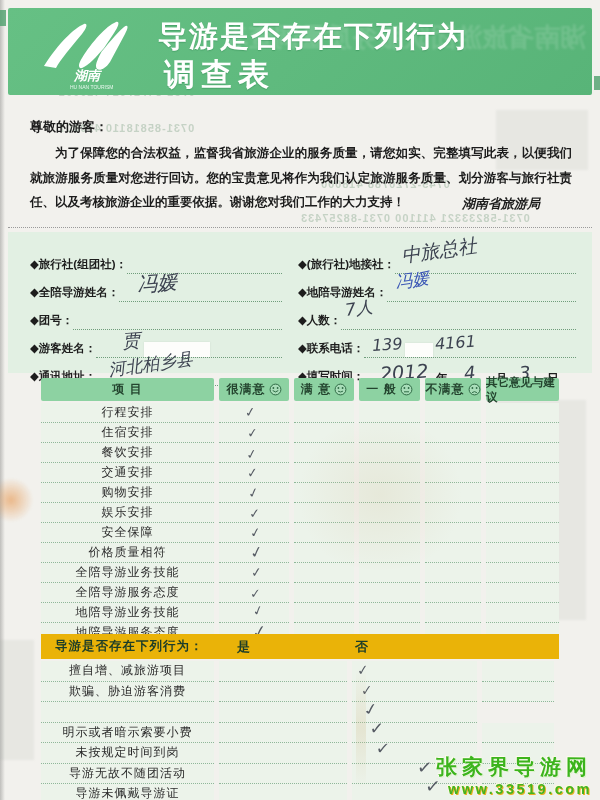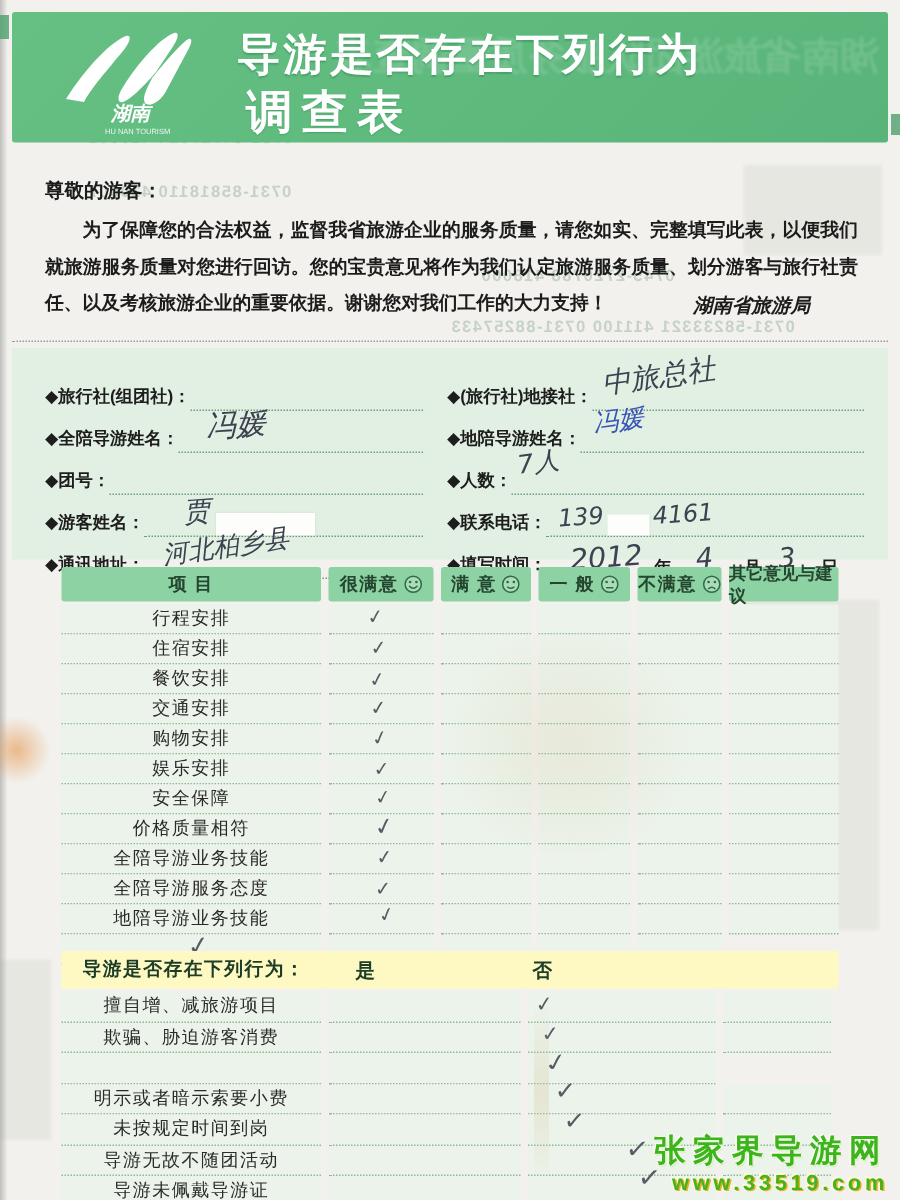--- a/index.html
+++ b/index.html
@@ -57,21 +57,21 @@
   .hcell{background:#8dd2a2;height:23px;display:flex;align-items:center;justify-content:center;
     gap:3px;font-size:12px;font-weight:bold;color:#24452f;border-radius:2px;letter-spacing:1px;}
   .hcell.cm{font-size:11.5px;letter-spacing:0;}
   .c{background:#ecf3ea;height:19px;border-bottom:1px dotted #90b79a;position:relative;
     display:flex;align-items:center;justify-content:center;}
   .lb{font-size:12px;color:#2b2b2b;letter-spacing:1px;}
   .check{font-size:13px;font-weight:bold;color:#565b64;line-height:1;
     font-family:"DejaVu Sans",sans-serif;}
 
   
-  .bar{position:absolute;left:41px;top:634px;width:518px;height:25px;background:#fef9c3;
+  .bar{position:absolute;left:41px;top:634px;width:518px;height:25px;background:#eab308;
     display:flex;align-items:center;}
   .bar .t{font-size:12.5px;font-weight:bold;color:#1d3d28;padding-left:14px;letter-spacing:1px;}
   .bar .yn{position:absolute;font-size:13px;font-weight:bold;color:#1d3d28;}
   .c2{position:absolute;left:41px;top:661px;width:518px;}
   .cr{display:grid;grid-template-columns:173px 128px 125px 72px;column-gap:5px;}
   .cr .c{height:19.5px;}
   .c2marks{position:absolute;left:0;top:0;width:518px;height:140px;pointer-events:none;}
   .c2marks .check{position:absolute;font-size:14px;}
 
   
@@ -376,20 +376,23 @@
     <div class="c">
         <span class="check" style="transform:rotate(-15deg) translate(4px,-1px);">✓</span>
       </div>
     <div class="c"></div>
       <div class="c"></div>
       <div class="c"></div>
       <div class="c"></div>
   </div>
   <div class="sr">
     <div class="c">
+        <span class="lb">地陪导游服务态度</span>
+      </div>
+    <div class="c">
         <span class="check" style="transform:rotate(-8deg) translate(5px,0) scale(1.35);">✓</span>
       </div>
     <div class="c"></div>
       <div class="c"></div>
       <div class="c"></div>
       <div class="c"></div>
   </div>
 </div>
 
 <div class="bar">

